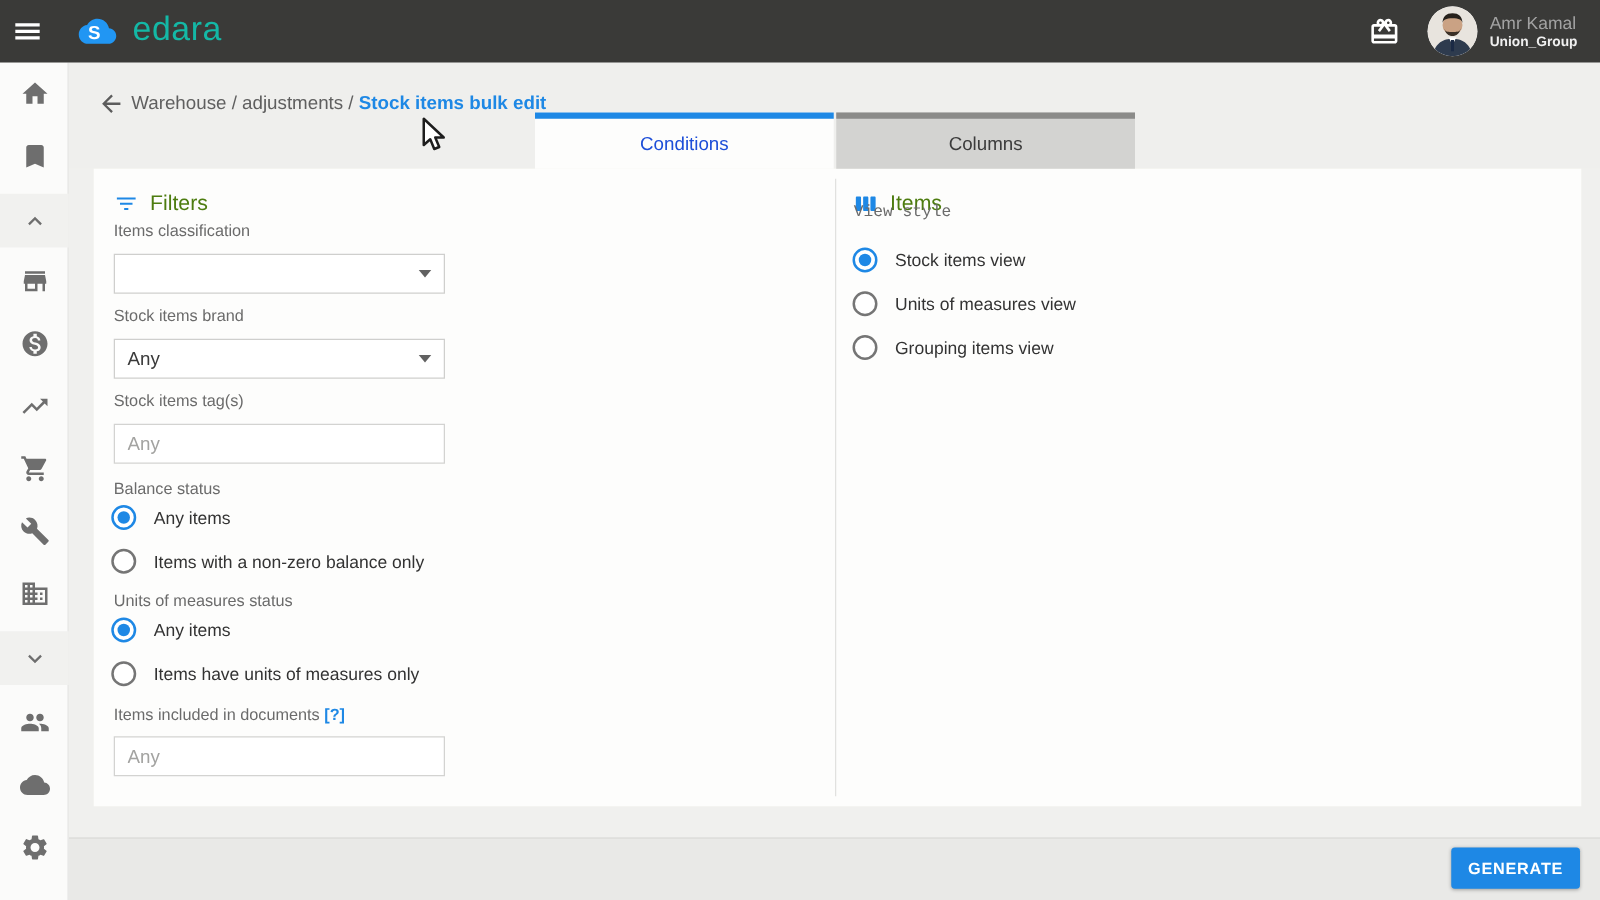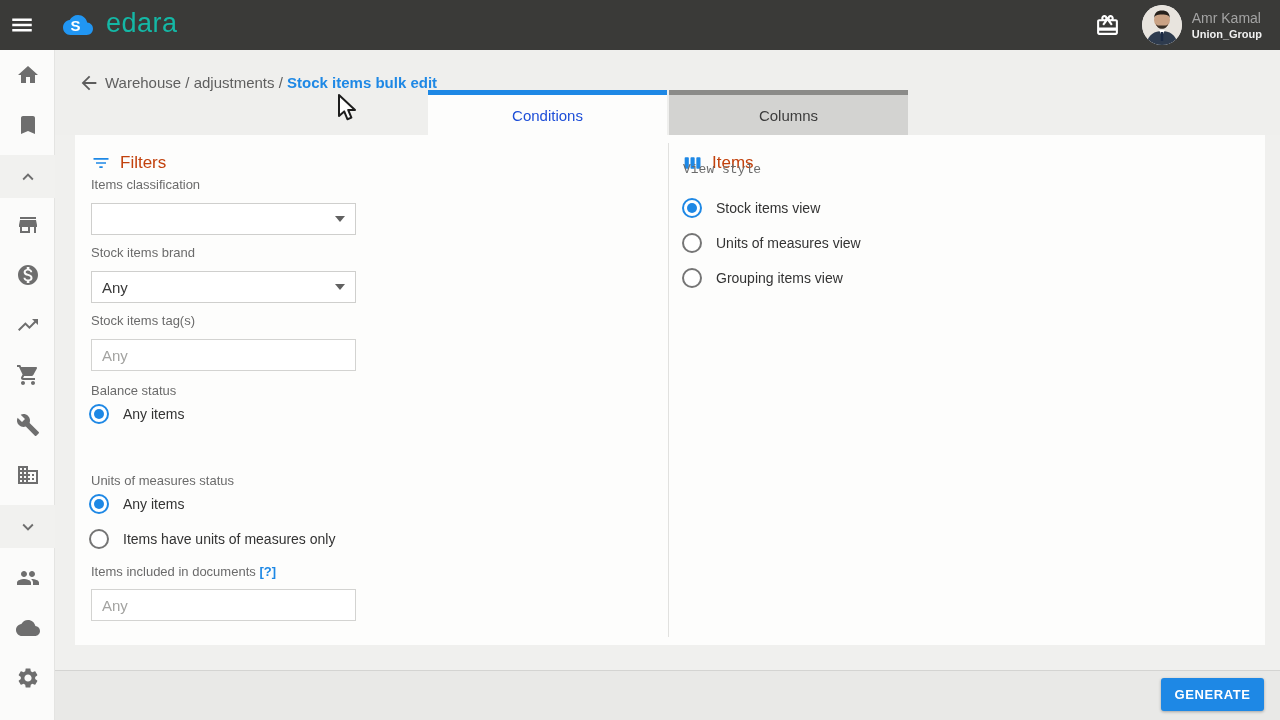--- a/index.html
+++ b/index.html
@@ -36,21 +36,21 @@
 
   
   .tab { position:absolute; top:90px; width:239px; height:45px; display:flex; align-items:center; justify-content:center; font-size:15px; cursor:pointer; z-index:25; }
   .tab-active { left:428px; background:#fdfdfc; border-top:5px solid #1e88e5; color:#1d4ed8; }
   .tab-inactive { left:669px; background:#d3d3d1; border-top:5px solid #8b8b89; color:#3c3c3c; }
 
   
   .card { position:absolute; left:75px; top:135px; width:1190px; height:510px; background:#fdfdfc; }
   .vdivider { position:absolute; left:593px; top:8px; width:1px; height:494px; background:#e1e1df; }
 
-  .section-title { position:absolute; display:flex; align-items:flex-start; color:#c2410c; font-size:17px; }
+  .section-title { position:absolute; display:flex; align-items:flex-start; color:#4d7c0f; font-size:17px; }
   .section-title svg { width:20px; height:20px; fill:#1e88e5; margin-right:9px; }
 
   .field-label { position:absolute; font-size:13px; color:#6b6b6b; white-space:nowrap; }
   .help-link { color:#1e88e5; font-weight:bold; cursor:pointer; }
 
   .select-box { position:absolute; width:265px; height:32px; background:#ffffff; border:1px solid #cfcfcd; display:flex; align-items:center; padding:0 10px; font-size:15px; color:#3a3a3a; cursor:pointer; }
   .select-caret { margin-left:auto; width:0; height:0; border-left:5px solid transparent; border-right:5px solid transparent; border-top:6px solid #616161; }
   .text-input { position:absolute; width:265px; height:32px; background:#ffffff; border:1px solid #d3d3d1; padding:0 10px; font-size:15px; color:#3a3a3a; font-family:"Liberation Sans", sans-serif; outline:none; }
   .text-input::placeholder { color:#a3a3a1; opacity:1; }
 
@@ -215,20 +215,24 @@
   </div>
 
   <div class="field-label" style="left:16px; top:178px;">Stock items tag(s)</div>
   <input class="text-input" style="left: 16px; top: 204px;" placeholder="Any">
 
   <div class="field-label" style="left:16px; top:248px;">Balance status</div>
   <div class="radio-row" style="left:14px; top:269px;">
     <span class="radio checked"></span>
     <span class="radio-label">Any items</span>
   </div>
+  <div class="radio-row" style="left:14px; top:304px;">
+    <span class="radio"></span>
+    <span class="radio-label">Items with a non-zero balance only</span>
+  </div>
 
   <div class="field-label" style="left:16px; top:338px;">Units of measures status</div>
   <div class="radio-row" style="left:14px; top:359px;">
     <span class="radio checked"></span>
     <span class="radio-label">Any items</span>
   </div>
   <div class="radio-row" style="left:14px; top:394px;">
     <span class="radio"></span>
     <span class="radio-label">Items have units of measures only</span>
   </div>

